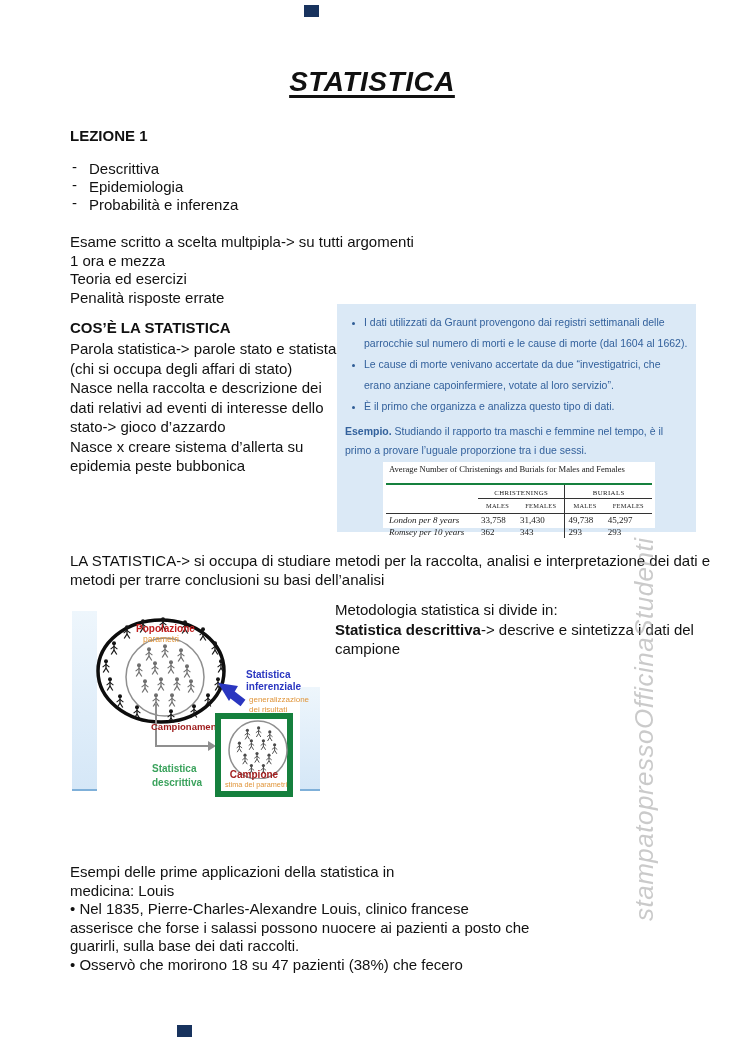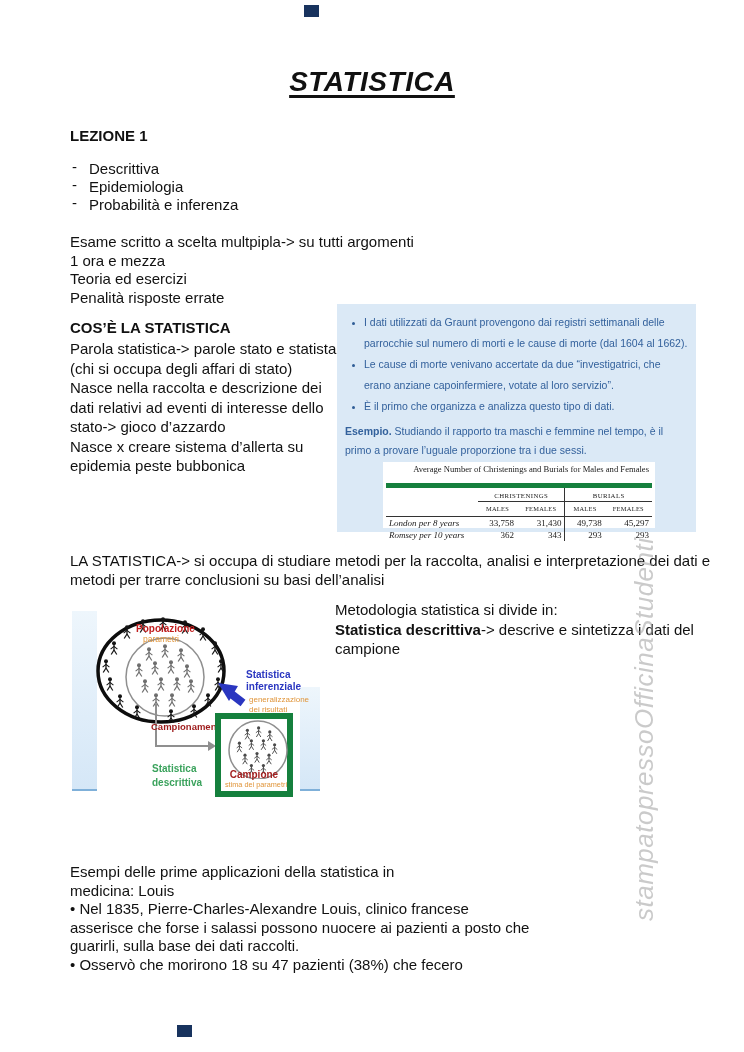--- a/index.html
+++ b/index.html
@@ -40,27 +40,27 @@
   .info-box ul li::marker { color:#2f5d96; font-size:9px; }
   .info-box .example { margin:5px 0 0 8px; width:324px; line-height:19px; }
   .info-box .example b { font-weight:bold; }
 
   .gtable-wrap {
     position:absolute; left:46px; top:158px; width:272px; height:66px;
     background:#ffffff; padding:2px 3px;
   }
   .gtable { width:100%; border-collapse:collapse; font-family:"Liberation Serif", serif; color:#1a1a1a; }
   .gtable td { padding:0 3px; font-size:9px; line-height:11px; white-space:nowrap; }
-  .gtable .t-title td { text-align:right; font-size:8.6px; border-bottom:5px solid #15803d; padding-bottom:8px; }
+  .gtable .t-title td { text-align:left; font-size:8.6px; border-bottom:2px solid #15803d; padding-bottom:8px; }
   .gtable .t-group td.grp { text-align:center; font-size:6.8px; letter-spacing:0.4px; border-bottom:1px solid #333; padding-top:2px; }
   .gtable .t-sub td { font-size:6.4px; text-align:center; border-bottom:1px solid #333; padding:1px 3px 2px; letter-spacing:0.3px; }
   .gtable .t-sub td.lbl, .gtable .t-group td.lbl { border-bottom:1px solid #333; }
   .gtable .t-group td.lbl { border-bottom:none; }
   .gtable td.vsep { border-left:1px solid #333; }
-  .gtable .t-data td { text-align:right; font-size:9px; padding-top:1px; }
+  .gtable .t-data td { font-size:9px; padding-top:1px; }
   .gtable .t-data td.lbl { text-align:left; width:92px;font-style:italic; }
 
   .la-statistica { position:absolute; left:70px; top:551px; width:660px; font-size:15px; line-height:19px; }
 
   .methodology { position:absolute; left:335px; top:600px; width:380px; font-size:15px; }
   .methodology p { line-height:19.5px; }
   .methodology b { font-weight:bold; }
 
   
   .diagram { position:absolute; left:72px; top:607px; width:248px; height:193px; }

